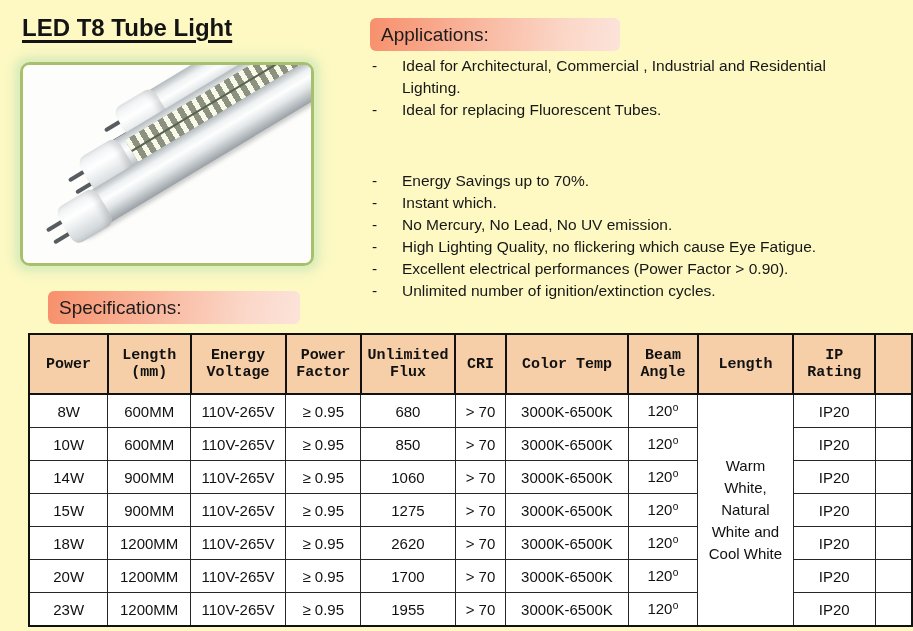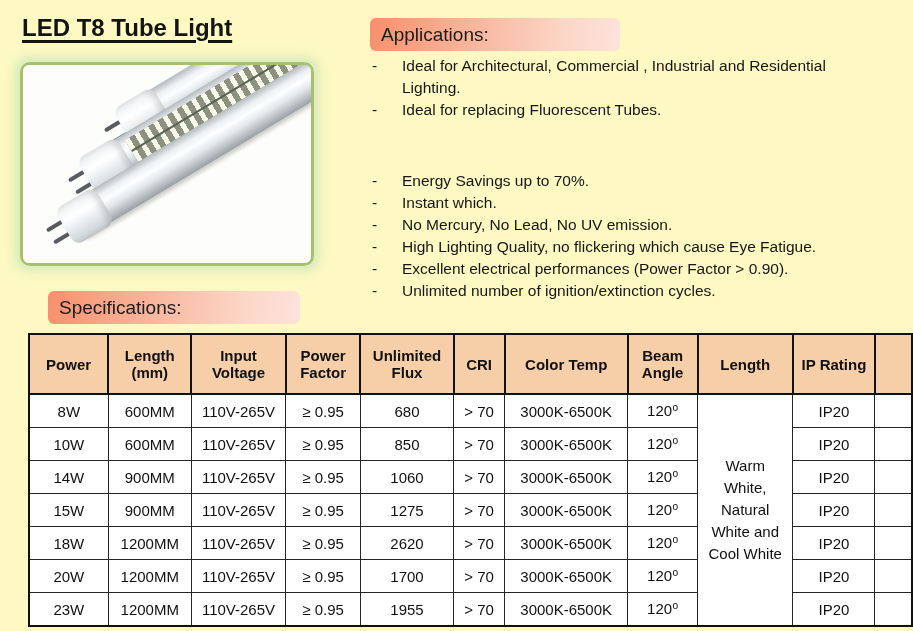--- a/index.html
+++ b/index.html
@@ -66,21 +66,21 @@
 
   
   .spec-table {
     position:absolute; left:28px; top:333px;
     border-collapse:collapse; table-layout:fixed;
     font-size:15px; color:#111;
     border:2px solid #111;
   }
   .spec-table th {
     background:#f6cea8; font-weight:bold; border:2px solid #111;
-    height:56px; padding:1px 2px; text-align:center; font-size:15px;
+    height:56px; padding:1px 2px; text-align:center; font-size:15px;font-family:Liberation Mono, monospace;
   }
   .spec-table td {
     border:1px solid #262626; height:32px; padding:0 2px; text-align:center;
     background:#fff;
   }
   .spec-table td.color-cell { vertical-align:middle; }
   .spec-table td.color-cell .cw { width:74px; margin:15px auto; line-height:22px; }
 </style>
 </head>
 <body>
@@ -162,21 +162,21 @@
         <col style="width: 130px;">
         <col style="width: 72px;">
         <col style="width: 97px;">
         <col style="width: 85px;">
         <col style="width: 40px;">
       </colgroup>
     <thead>
         <tr>
           <th>Power</th>
           <th>Length (mm)</th>
-          <th>Input Voltage</th>
+          <th>Energy Voltage</th>
           <th>Power Factor</th>
           <th>Unlimited Flux</th>
           <th>CRI</th>
           <th>Color Temp</th>
           <th>Beam Angle</th>
           <th>Length</th>
           <th>IP Rating</th>
           <th></th>
         </tr>
       </thead>

